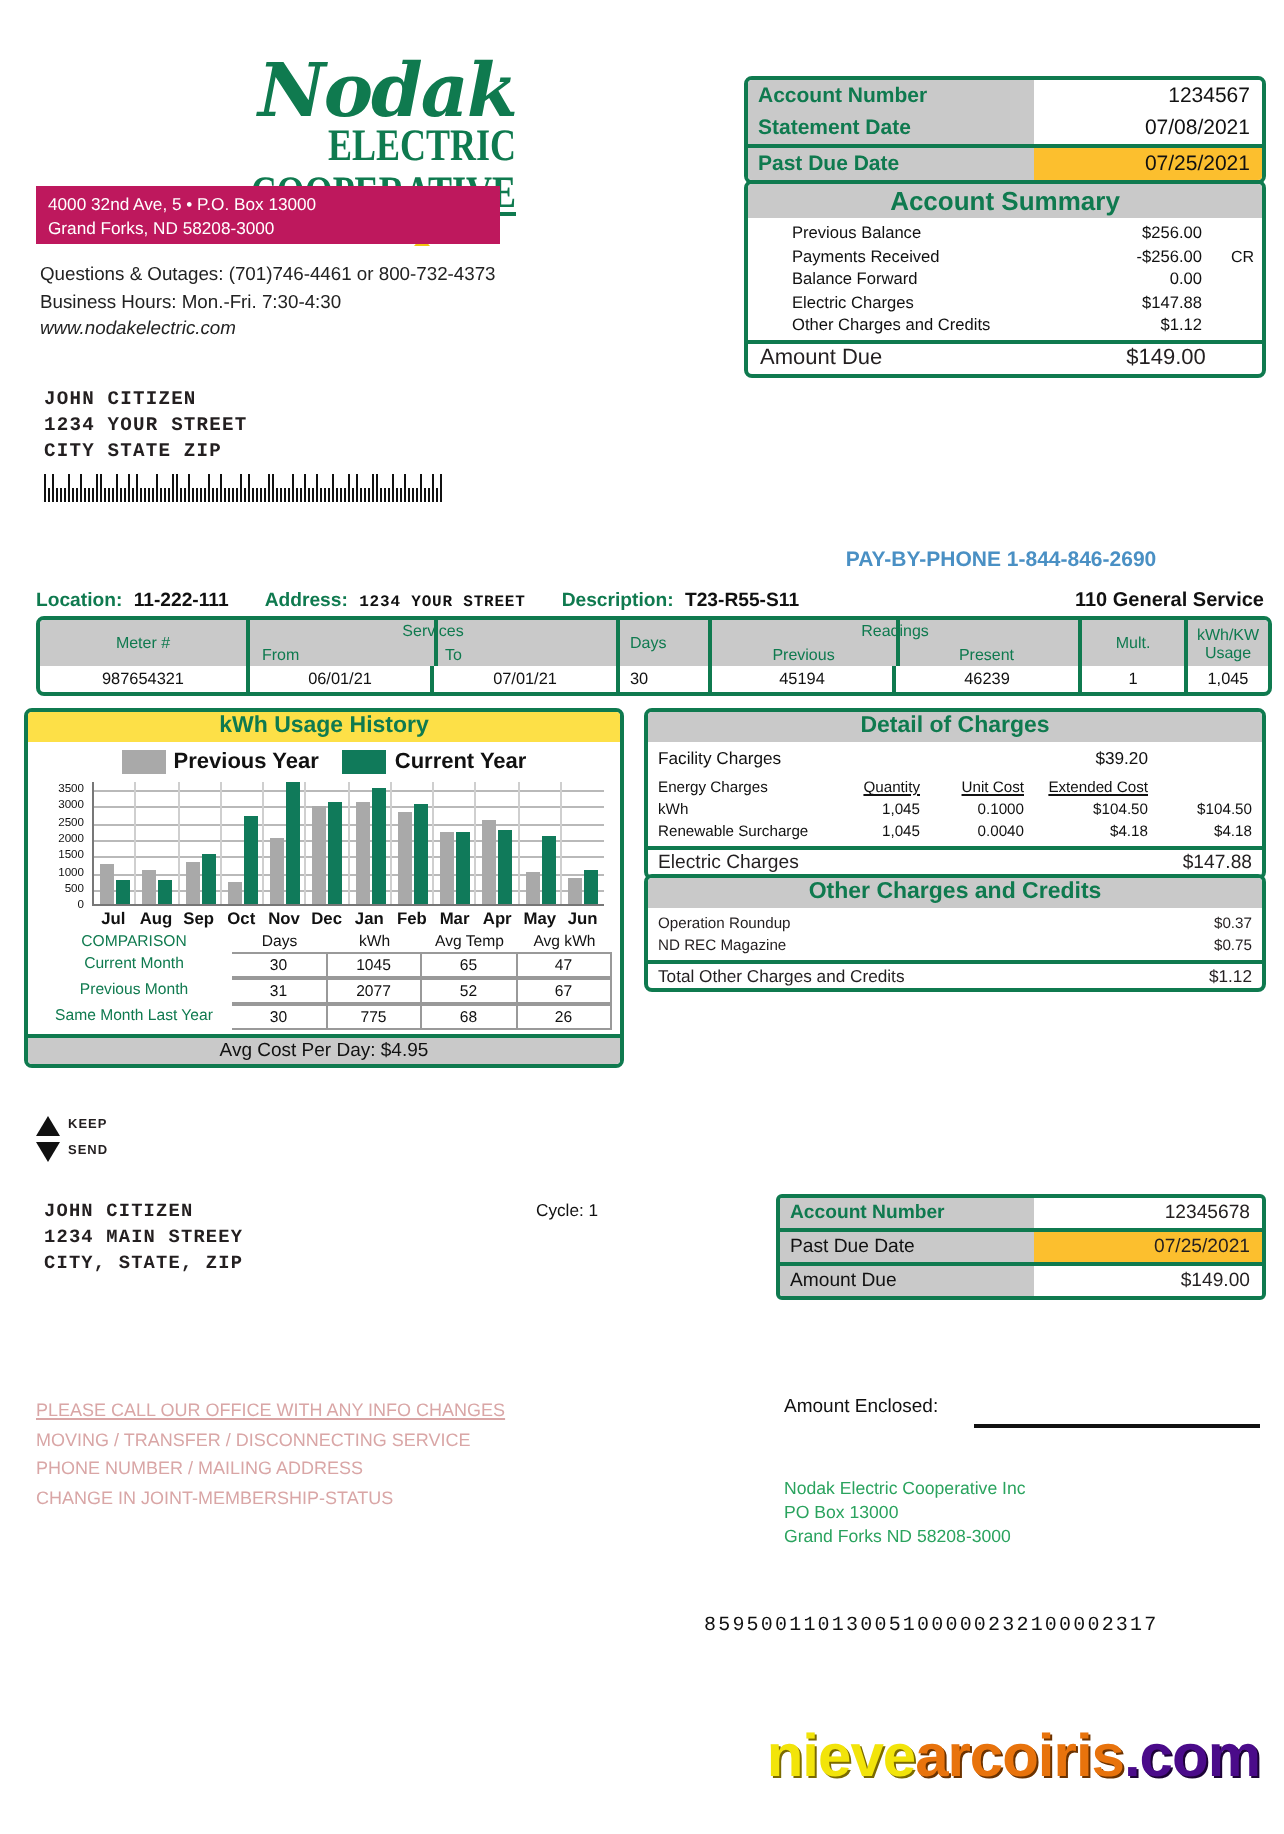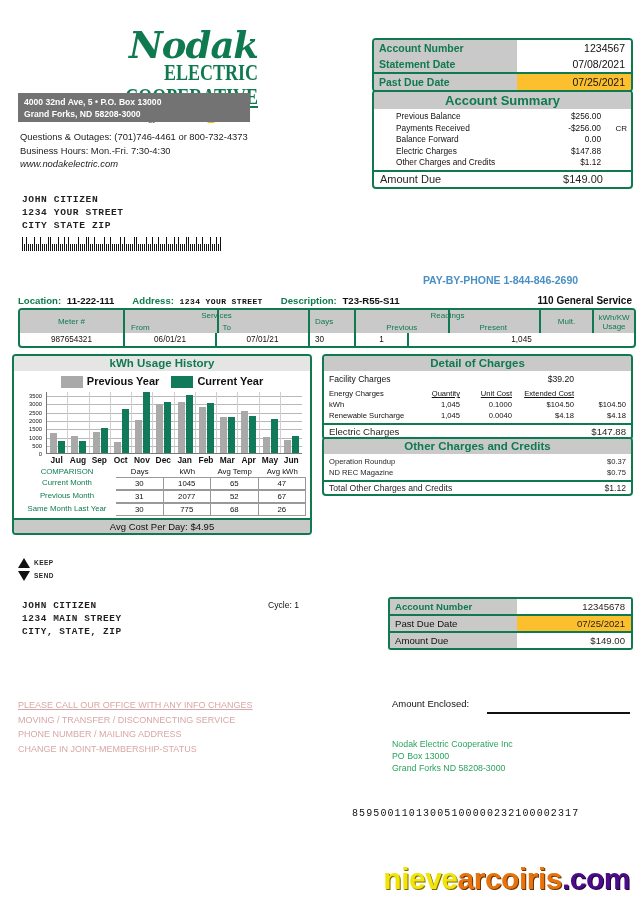--- a/index.html
+++ b/index.html
@@ -28,22 +28,22 @@
   }
   .logo-rule{height:2px;background:#0f7a4f;margin-top:7px;}
   .logo-tag{
     font-family:"Liberation Serif", serif;font-style:italic;
     font-size:9.5px;color:#3b3b3b;margin-top:3px;
     display:flex;align-items:center;justify-content:center;gap:4px;
   }
   .tsflame{display:inline-block;width:20px;height:13px;position:relative;}
 
   #addr-bar{
-    left:18px;top:93px;width:232px;height:29px;background:#737373;
-    color:#fff;font-size:8.6px;font-weight:bold;line-height:12px;
+    left:18px;top:93px;width:232px;height:29px;background:#be185d;
+    color:#fff;font-size:8.6px;font-weight:normal;line-height:12px;
     padding:3px 0 0 6px;box-sizing:border-box;
   }
   #contact-block{left:20px;top:130px;width:260px;font-size:9.4px;line-height:13.5px;color:#222;}
   #contact-block .www{font-style:italic;}
 
   
   #cust-addr{
     left:22px;top:193px;font-family:"Liberation Mono", monospace;
     font-size:9.6px;font-weight:bold;line-height:13.2px;letter-spacing:.6px;
   }
@@ -85,21 +85,21 @@
   .mcell{border-right:2px solid #0f7a4f;box-sizing:border-box;position:relative;height:100%;}
   .mcell:last-child{border-right:none;}
   .mhl{font-size:8px;color:#0f7a4f;font-weight:normal;text-align:center;width:100%;}
   .mval{font-size:8.2px;color:#111;text-align:center;line-height:13px;}
   .grp-title{position:absolute;left:0;right:0;top:1px;text-align:center;font-size:8px;color:#0f7a4f;}
   .grp-sub{display:flex;position:absolute;left:0;right:0;bottom:1px;}
   .grp-sub div{flex:1;text-align:center;font-size:8px;color:#0f7a4f;}
 
   
   #usage-box{left:12px;top:354px;width:296px;border:2px solid #0f7a4f;border-radius:4px;background:#fff;overflow:hidden;}
-  #usage-title{background:#e5e5e5;color:#0f7a4f;font-weight:bold;font-size:11.5px;text-align:center;height:15px;line-height:15px;}
+  #usage-title{background:#fde047;color:#0f7a4f;font-weight:bold;font-size:11.5px;text-align:center;height:15px;line-height:15px;}
   #legend{display:flex;justify-content:center;align-items:center;gap:12px;margin-top:4px;font-size:11px;font-weight:bold;color:#111;}
   .sw{display:inline-block;width:22px;height:12px;vertical-align:middle;margin-right:4px;}
   .sw.prev{background:#a9a9a9;}
   .sw.curr{background:#107a5a;}
 
   #chart-wrap{position:relative;margin:4px 6px 0 6px;height:72px;}
   #yaxis{position:absolute;left:0;top:0;width:24px;height:62px;}
   #yaxis div{position:absolute;right:2px;font-size:5.8px;color:#111;transform:translateY(-50%);line-height:6px;}
   #plot{position:absolute;left:26px;right:2px;top:0;height:62px;border-left:1px solid #777;border-bottom:1px solid #777;box-sizing:border-box;}
   .gridline{position:absolute;left:0;right:0;height:1px;background:#b9b9b9;}
@@ -323,20 +323,24 @@
       </div>
     </div>
   </div>
   <div id="meter-vals">
     <div class="mcell mval" style="width:105px;">987654321</div>
     <div class="mcell" style="width:185px;display:flex;">
       <div class="mval" style="width:92px;border-right:2px solid #0f7a4f;box-sizing:border-box;">06/01/21</div>
       <div class="mval" style="flex:1;">07/01/21</div>
     </div>
     <div class="mcell mval" style="width:46px;text-align:left;padding-left:5px;box-sizing:border-box;">30</div>
+    <div class="mcell" style="width:185px;display:flex;">
+      <div class="mval" style="width:92px;border-right:2px solid #0f7a4f;box-sizing:border-box;">45194</div>
+      <div class="mval" style="flex:1;">46239</div>
+    </div>
     <div class="mcell mval" style="width:53px;">1</div>
     <div class="mcell mval" style="flex:1;">1,045</div>
   </div>
 </div>
 
 <div class="abs" id="usage-box">
   <div id="usage-title">kWh Usage History</div>
   <div id="legend">
     <span><span class="sw prev"></span><span>Previous Year</span></span>
     <span><span class="sw curr"></span><span>Current Year</span></span>

